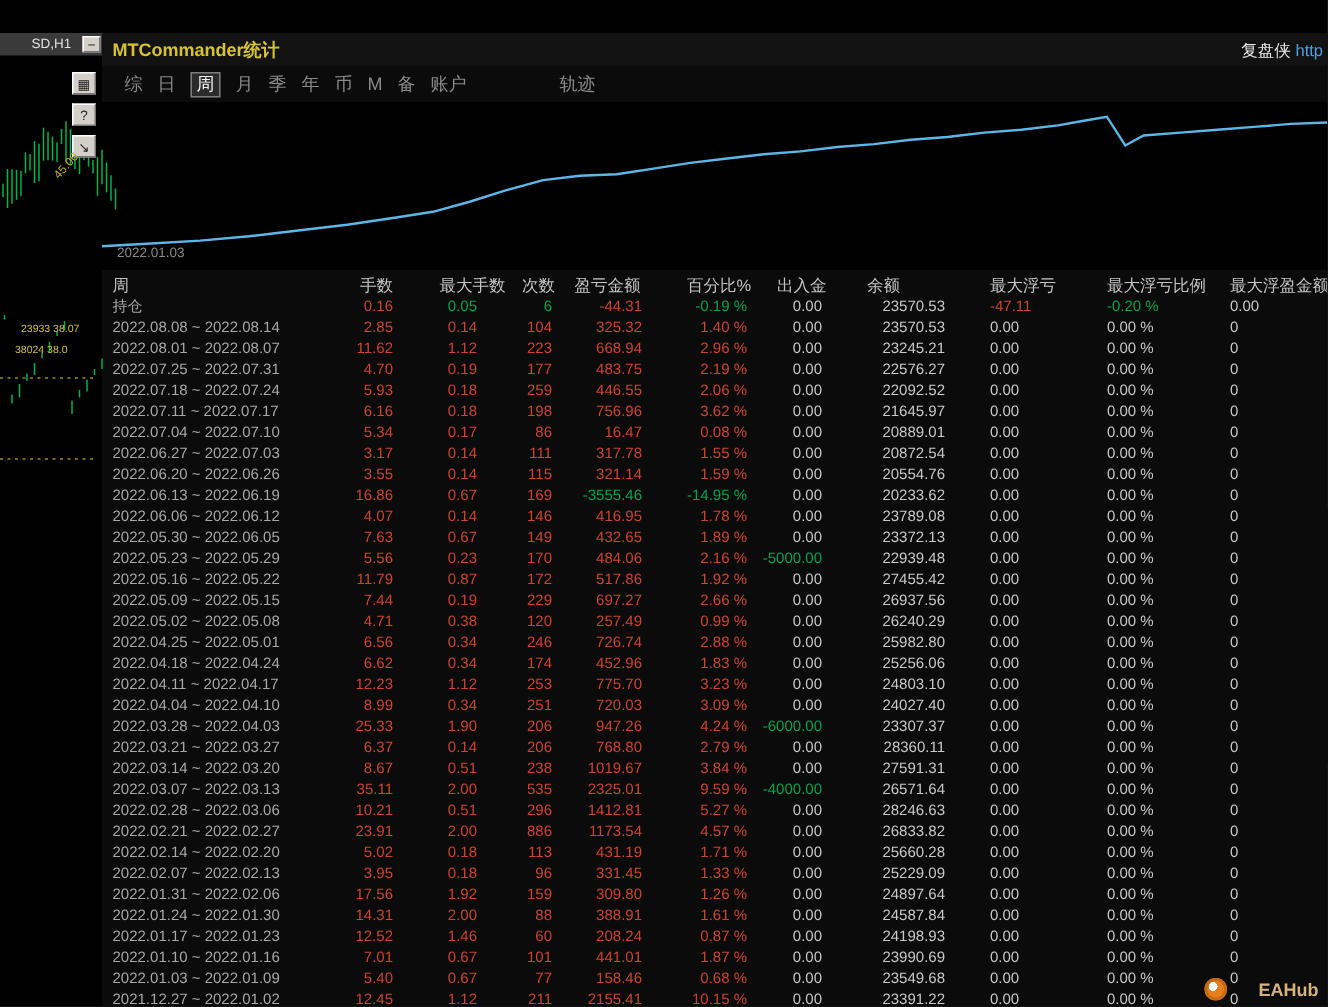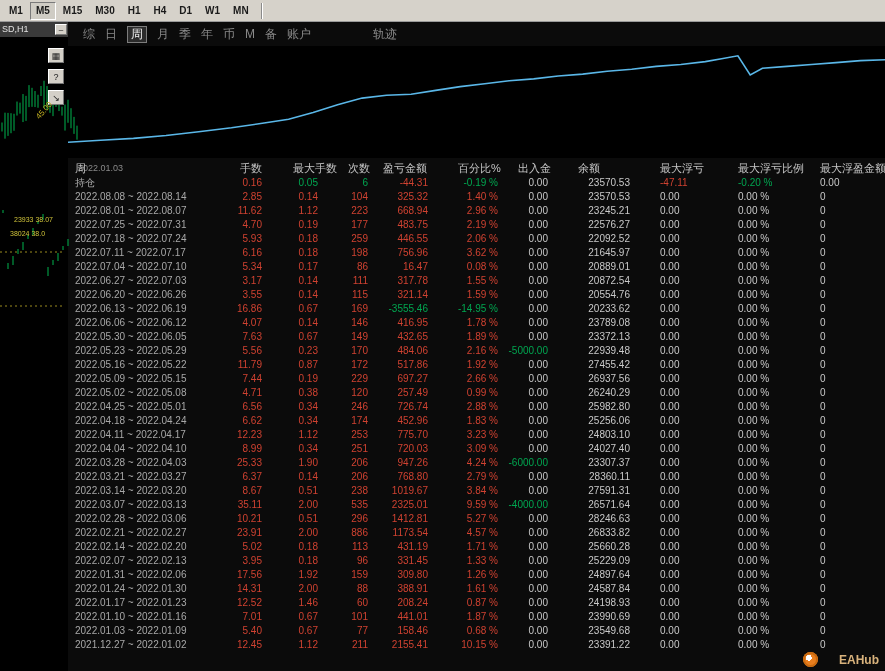--- a/index.html
+++ b/index.html
@@ -10,21 +10,21 @@
   .top-toolbar{position:absolute;left:0;top:0;width:885px;height:22px;background:#d6d2ca;
     border-bottom:1px solid #9a9a9a;display:flex;align-items:center;padding-left:3px;gap:1px;box-sizing:border-box;}
   .tf-btn{height:18px;padding:0 5px;font-family:"Liberation Sans",sans-serif;font-size:10px;font-weight:bold;
     color:#1a1a1a;background:transparent;border:1px solid transparent;cursor:pointer;}
   .tf-btn.active{border:1px solid;border-color:#7a7a7a #ffffff #ffffff #7a7a7a;background:#cfccc4;}
   .top-toolbar::after{content:"";width:0;height:16px;border-left:1px solid #8a8a8a;border-right:1px solid #fff;margin-left:5px;}
 
   
   .left-strip{position:absolute;left:0;top:22px;width:80px;height:649px;background:#000;}
   .mini-titlebar{position:absolute;left:0;top:0;width:68px;height:15px;background:#3a3a3a;z-index:3;
-    color:#e2e2e2;font-size:9px;line-height:15px;padding-left:2px;box-sizing:border-box;}
+    color:#e2e2e2;font-size:9px;line-height:15px;padding-left:21px;box-sizing:border-box;}
   .mini-min{position:absolute;right:1px;top:2px;width:12px;height:11px;background:#d4d0c8;
     border:1px solid;border-color:#fff #777 #777 #fff;font-size:8px;line-height:8px;padding:0;text-align:center;cursor:pointer;}
   #mini-candles{position:absolute;left:0;top:16px;z-index:2;}
   .tool-col{position:absolute;left:48px;top:26px;z-index:3;display:flex;flex-direction:column;gap:6px;}
   .tool-btn{width:16px;height:15px;background:#d4d0c8;border:1px solid;border-color:#fff #777 #777 #fff;
     font-size:9px;line-height:12px;padding:0;text-align:center;color:#222;cursor:pointer;}
   .diag-label{position:absolute;left:34px;top:84px;z-index:3;color:#bfae20;font-size:8px;transform:rotate(-48deg);}
   .tiny-label{position:absolute;z-index:3;color:#cfc23a;font-size:7px;white-space:nowrap;}
   .tiny-label.t1{left:14px;top:194px;}
   .tiny-label.t2{left:10px;top:208px;}
@@ -64,32 +64,20 @@
   .wm-logo{width:15px;height:15px;border-radius:50%;
     background:radial-gradient(circle at 38% 38%, #ffffff 0 3px, #e87e1e 3px 100%);
     box-shadow:inset 0 0 0 2px #c96a10;}
   .wm-text{color:#d8b27c;font-size:12px;font-weight:bold;padding-left:16px;}
 </style>
 </head>
 <body>
 
 <div class="screen">
 
-  <div class="top-toolbar">
-
-  <button class="tf-btn">M1</button>
-      <button class="tf-btn active">M5</button>
-      <button class="tf-btn">M15</button>
-      <button class="tf-btn">M30</button>
-      <button class="tf-btn">H1</button>
-      <button class="tf-btn">H4</button>
-      <button class="tf-btn">D1</button>
-      <button class="tf-btn">W1</button>
-      <button class="tf-btn">MN</button>
-    </div>
 
   <div class="left-strip">
     <div class="mini-titlebar">
       <span>SD,H1</span>
       <button class="mini-min">–</button>
     </div>
     <svg id="mini-candles" width="80" height="300" viewBox="0 0 80 300">
         <line x1="2" y1="84.5" x2="2" y2="93.5" stroke="#00b44e" stroke-width="1"></line>
         <line x1="5" y1="74.66067951080836" x2="5" y2="100.66067951080836" stroke="#00b44e" stroke-width="1"></line>
         <line x1="8" y1="74.88463608564793" x2="8" y2="97.88463608564793" stroke="#00b44e" stroke-width="1"></line>
@@ -139,20 +127,24 @@
         <button class="tool-btn">?</button>
         <button class="tool-btn">↘</button>
       </div>
     <div class="diag-label">45.00</div>
     <div class="tiny-label t1">23933 38.07</div>
     <div class="tiny-label t2">38024 38.0</div>
   </div>
 
   <div class="panel">
 
+    <div class="titlebar">
+      <span class="title">MTCommander统计</span>
+      <span class="brand"><span>复盘侠</span> <span class="brand-http">http</span></span>
+    </div>
 
     <div class="tabs">
 
     <span class="tab">综</span>
         <span class="tab">日</span>
         <span class="tab active">周</span>
         <span class="tab">月</span>
         <span class="tab">季</span>
         <span class="tab">年</span>
         <span class="tab">币</span>

